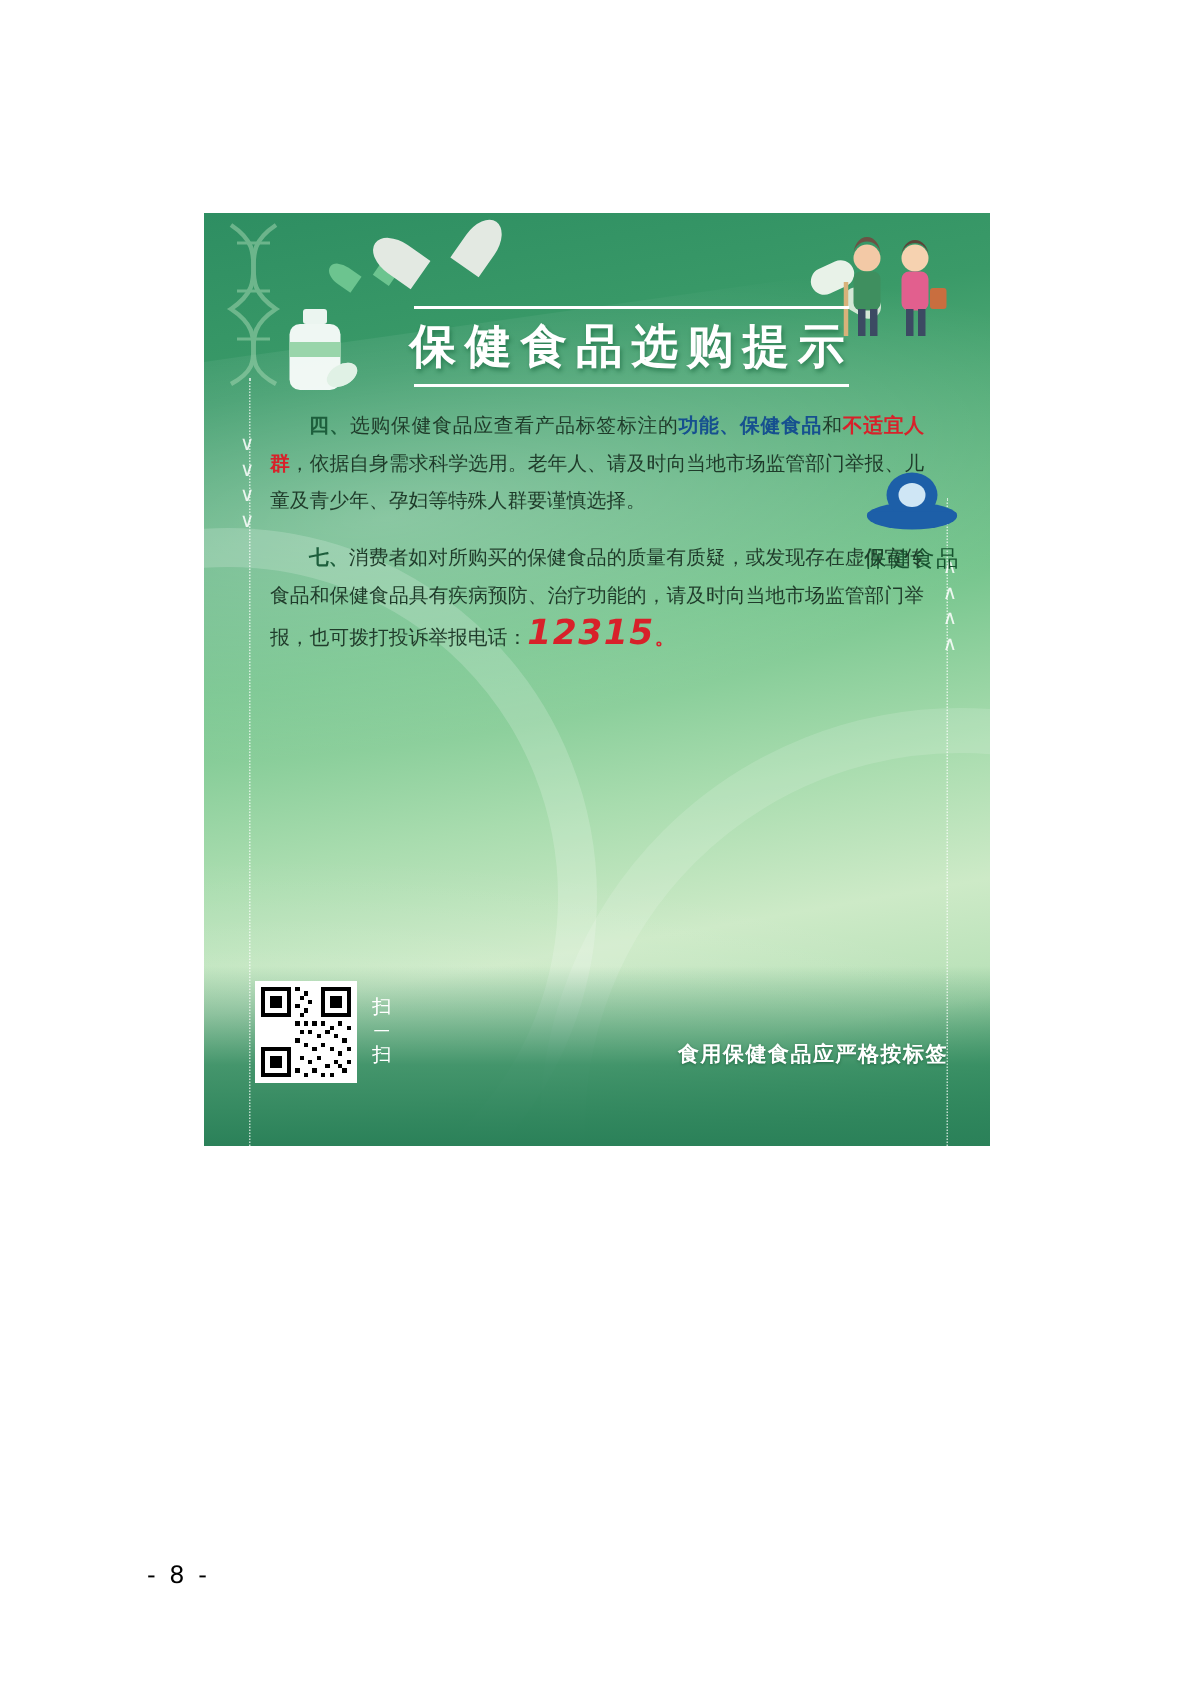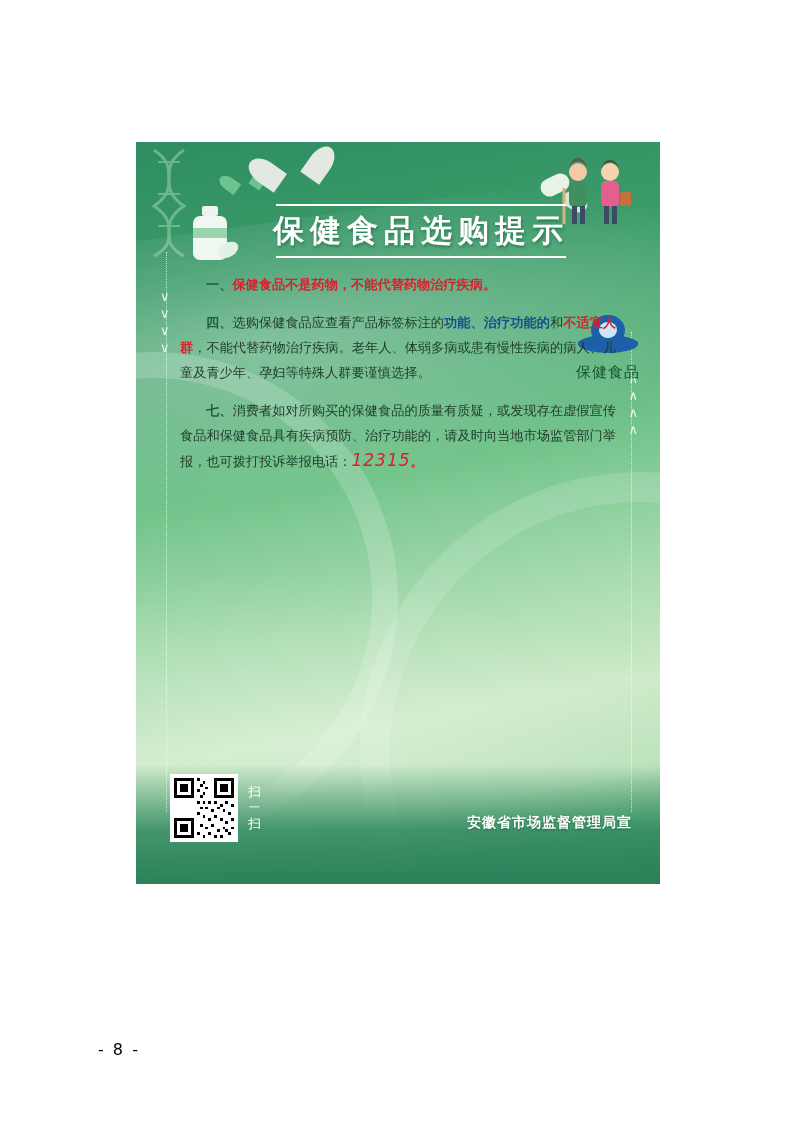--- a/index.html
+++ b/index.html
@@ -14,21 +14,21 @@
     font-family: "DejaVu Sans", "Liberation Sans", sans-serif;
     overflow: hidden;
   }
 
   
   #poster {
     position: absolute;
     left: 136px;
     top: 142px;
     width: 524px;
-    height: 742px;
+    height: 622px;
     overflow: hidden;
     background: linear-gradient(170deg, #2e8e62 0%, #3a9a68 18%, #74c48c 45%, #a8dcae 62%, #cdeac7 75%, #b6e0b6 86%, #55a875 97%, #2f8d62 100%);
   }
   
   #poster .swoosh1 {
     position: absolute;
     left: -120px; top: 60px;
     width: 820px; height: 300px;
     background: radial-gradient(ellipse at 30% 40%, rgba(255,255,255,0.30) 0%, rgba(255,255,255,0.0) 60%);
     transform: rotate(-8deg);
@@ -138,22 +138,22 @@
     color: #1f3b2a;
     font-size: 13.2px;
     line-height: 25px;
     font-family: "DejaVu Sans", "Liberation Sans", sans-serif;
   }
   .para { margin-bottom: 13px; text-indent: 26px; text-align: justify; }
   .num { color: #1d5e3c; font-weight: bold; }
   .red { color: #d8212a; font-weight: bold; }
   .blue { color: #16508f; font-weight: bold; }
   .phone {
-    color: #d8212a; font-weight: normal; font-style: italic;
-    font-size: 17px; letter-spacing: 1px;
+    color: #d8212a; font-weight: bold; font-style: italic;
+    font-size: 23px; letter-spacing: 1px;
   }
   .url { font-family: "DejaVu Sans", "Liberation Sans", sans-serif; }
 
   
   #hf-logo {
     position: absolute;
     right: 10px; top: 168px;
     width: 84px; text-align: center;
   }
   #hf-logo .cap {
@@ -280,22 +280,21 @@
     <svg viewBox="0 0 80 48" width="80" height="48">
       <ellipse cx="40" cy="34" rx="30" ry="9" fill="#1d5fa8"></ellipse>
       <ellipse cx="40" cy="20" rx="17" ry="15" fill="#1d5fa8"></ellipse>
       <ellipse cx="40" cy="20" rx="9" ry="8" fill="#cfe6f5"></ellipse>
       <rect x="10" y="31" width="60" height="5" rx="2.5" fill="#1d5fa8"></rect>
     </svg>
     <div class="cap">保健食品</div>
   </div>
 
   <div id="content">
-      <div class="para"><span class="num">一、</span><span class="red">保健食品不是药物，不能代替药物治疗疾病。</span></div>
-      <div class="para"><span class="num">四、</span><span>选购保健食品应查看产品标签标注的</span><span class="blue">功能、治疗功能的</span><span>和</span><span class="red">不适宜人群</span><span>，不能代替药物治疗疾病。老年人、体弱多病或患有慢性疾病的病人、儿童及青少年、孕妇等特殊人群要谨慎选择。</span></div>
+      <div class="para"><span class="num">四、</span><span>选购保健食品应查看产品标签标注的</span><span class="blue">功能、保健食品</span><span>和</span><span class="red">不适宜人群</span><span>，依据自身需求科学选用。老年人、请及时向当地市场监管部门举报、儿童及青少年、孕妇等特殊人群要谨慎选择。</span></div>
       <div class="para"><span class="num">七、</span><span>消费者如对所购买的保健食品的质量有质疑，或发现存在虚假宣传食品和保健食品具有疾病预防、治疗功能的，请及时向当地市场监管部门举报，也可拨打投诉举报电话：</span><span class="phone">12315</span><span class="red">。</span></div>
     </div>
 
   <div id="qr-block">
     <div id="qr">
       <svg class="qrimg" viewBox="0 0 21 21" shape-rendering="crispEdges">
         <rect width="21" height="21" fill="#ffffff"></rect>
         <g fill="#000000">
           <rect x="0" y="0" width="7" height="1"></rect>
             <rect x="0" y="6" width="7" height="1"></rect>
@@ -355,16 +354,16 @@
         </g>
       </svg>
     </div>
     <div id="scan">
       <div>扫</div>
       <div class="dash">一</div>
       <div>扫</div>
     </div>
   </div>
 
-  <div id="issuer">安徽省市场监督管理局宣</div>
+  <div id="issuer">食用保健食品应严格按标签</div>
 </div>
 
 <div id="page-number">- 8 -</div>
 
 </body></html>

